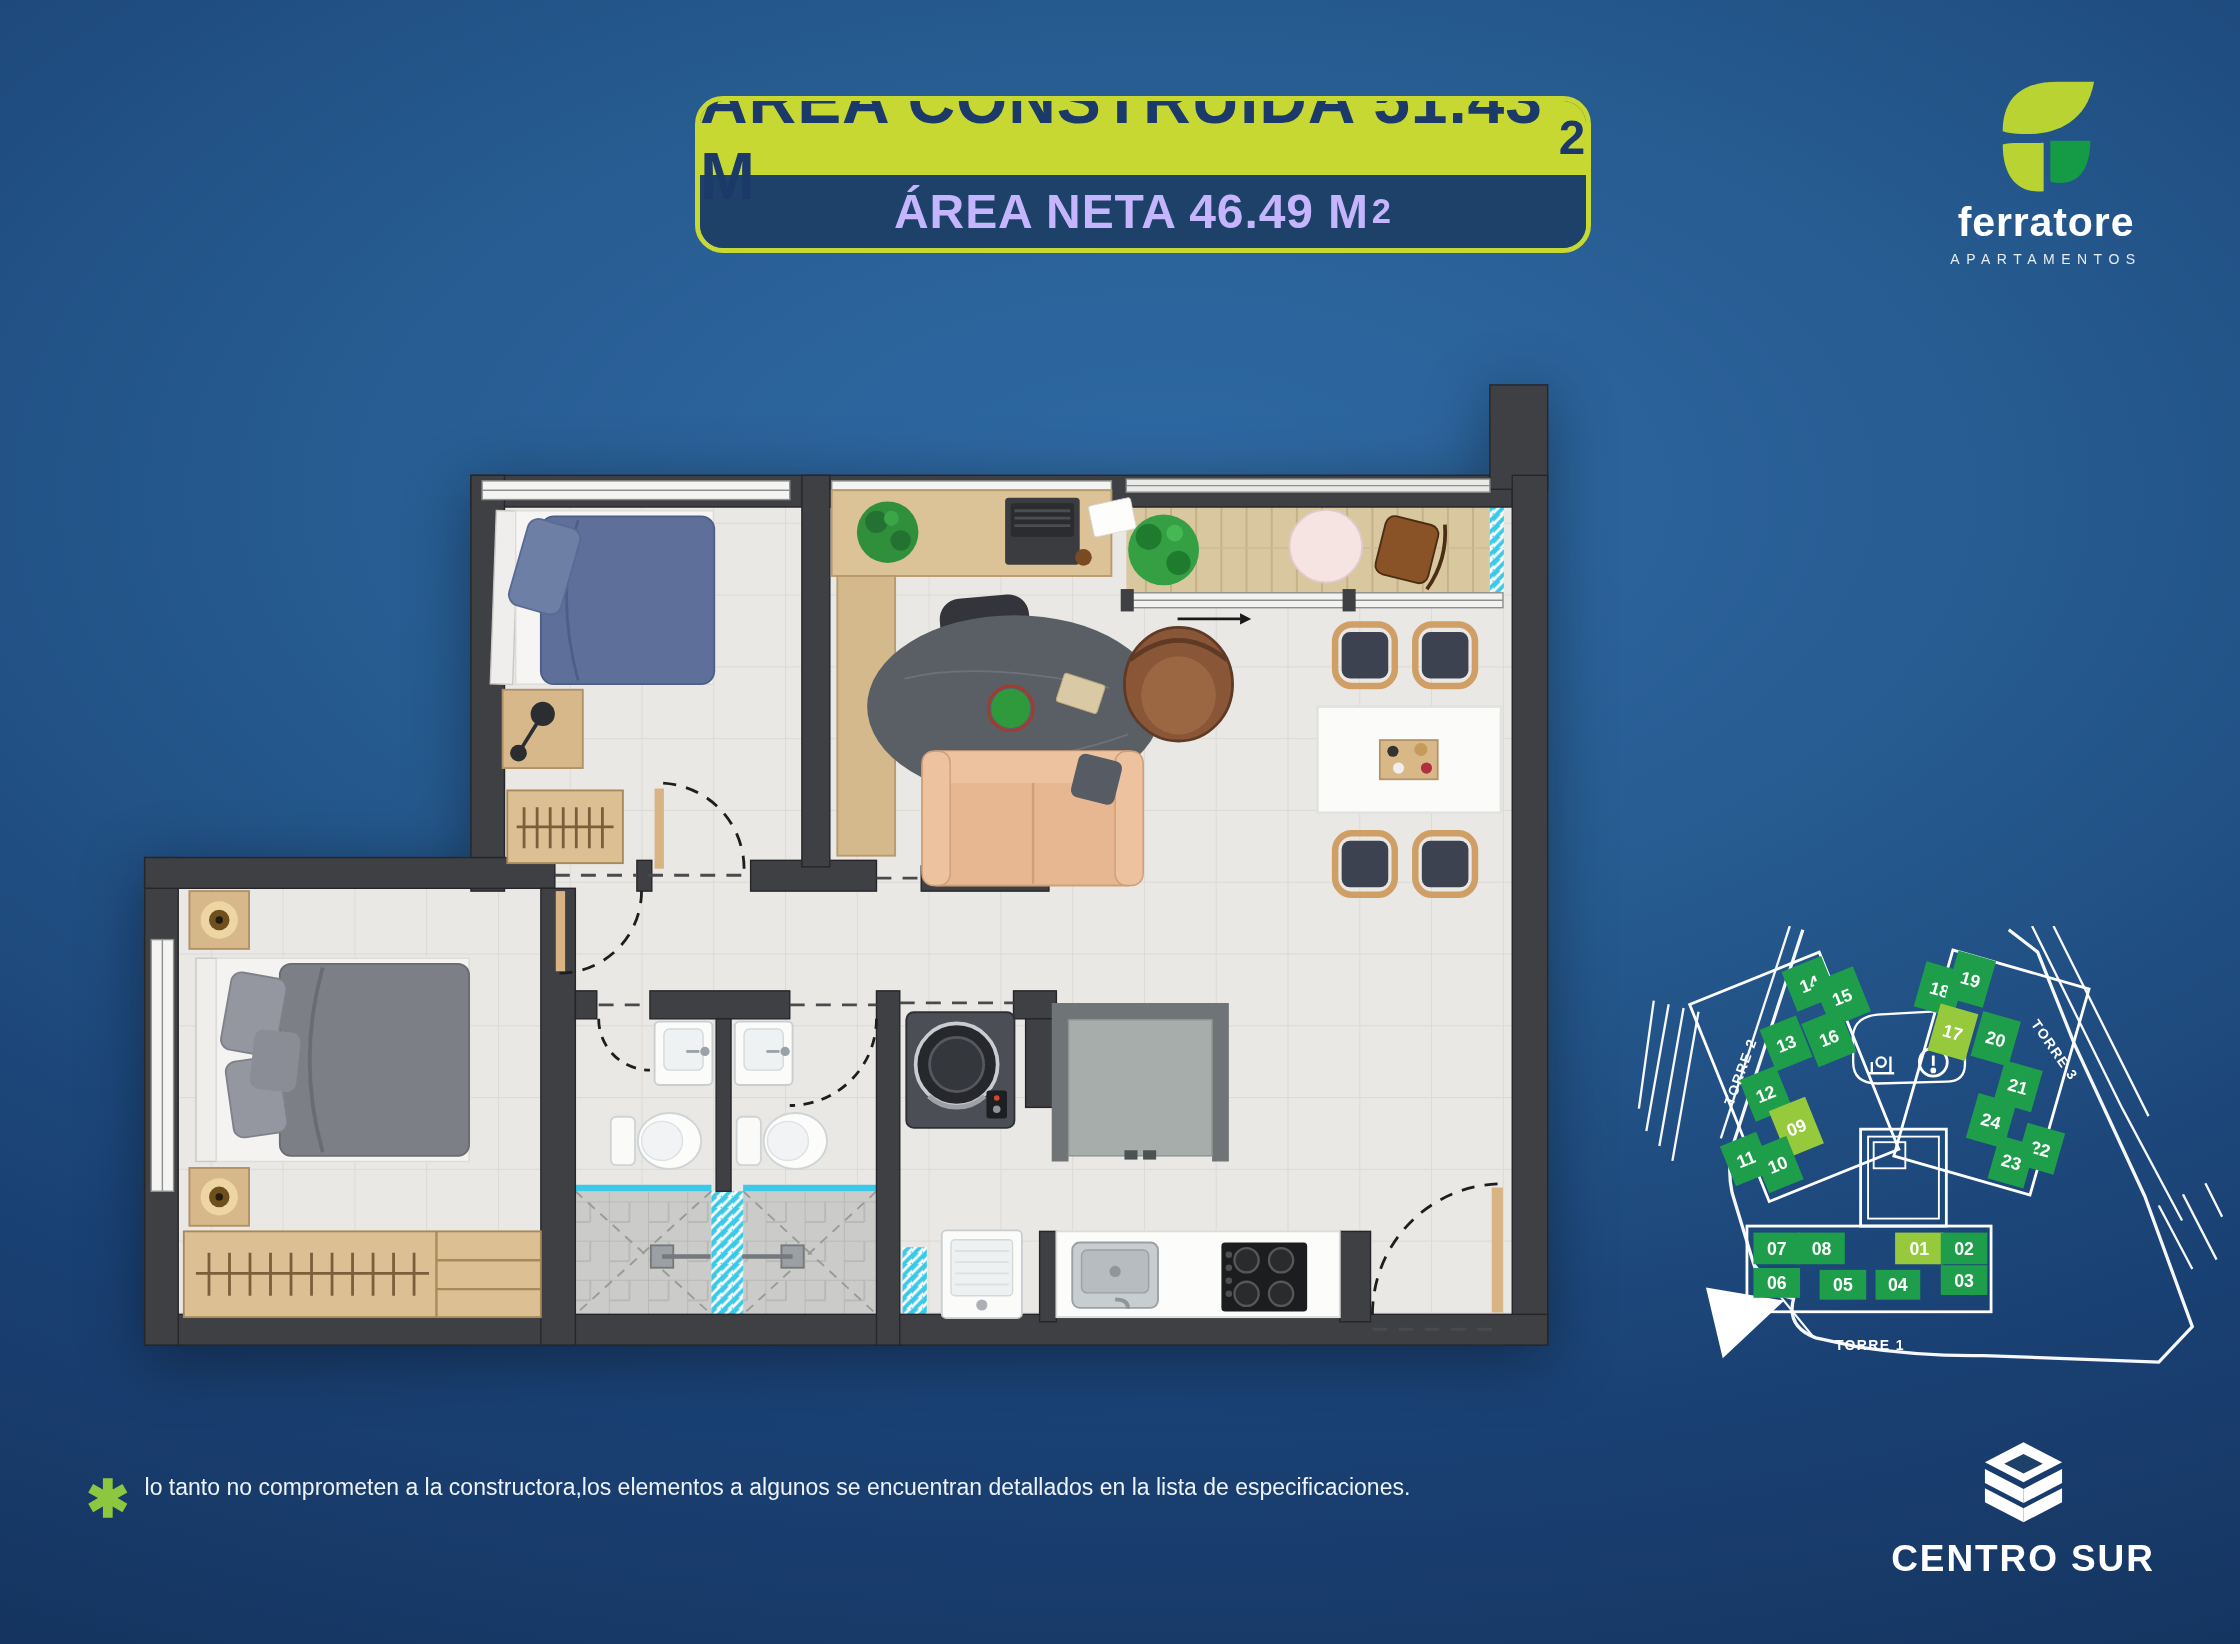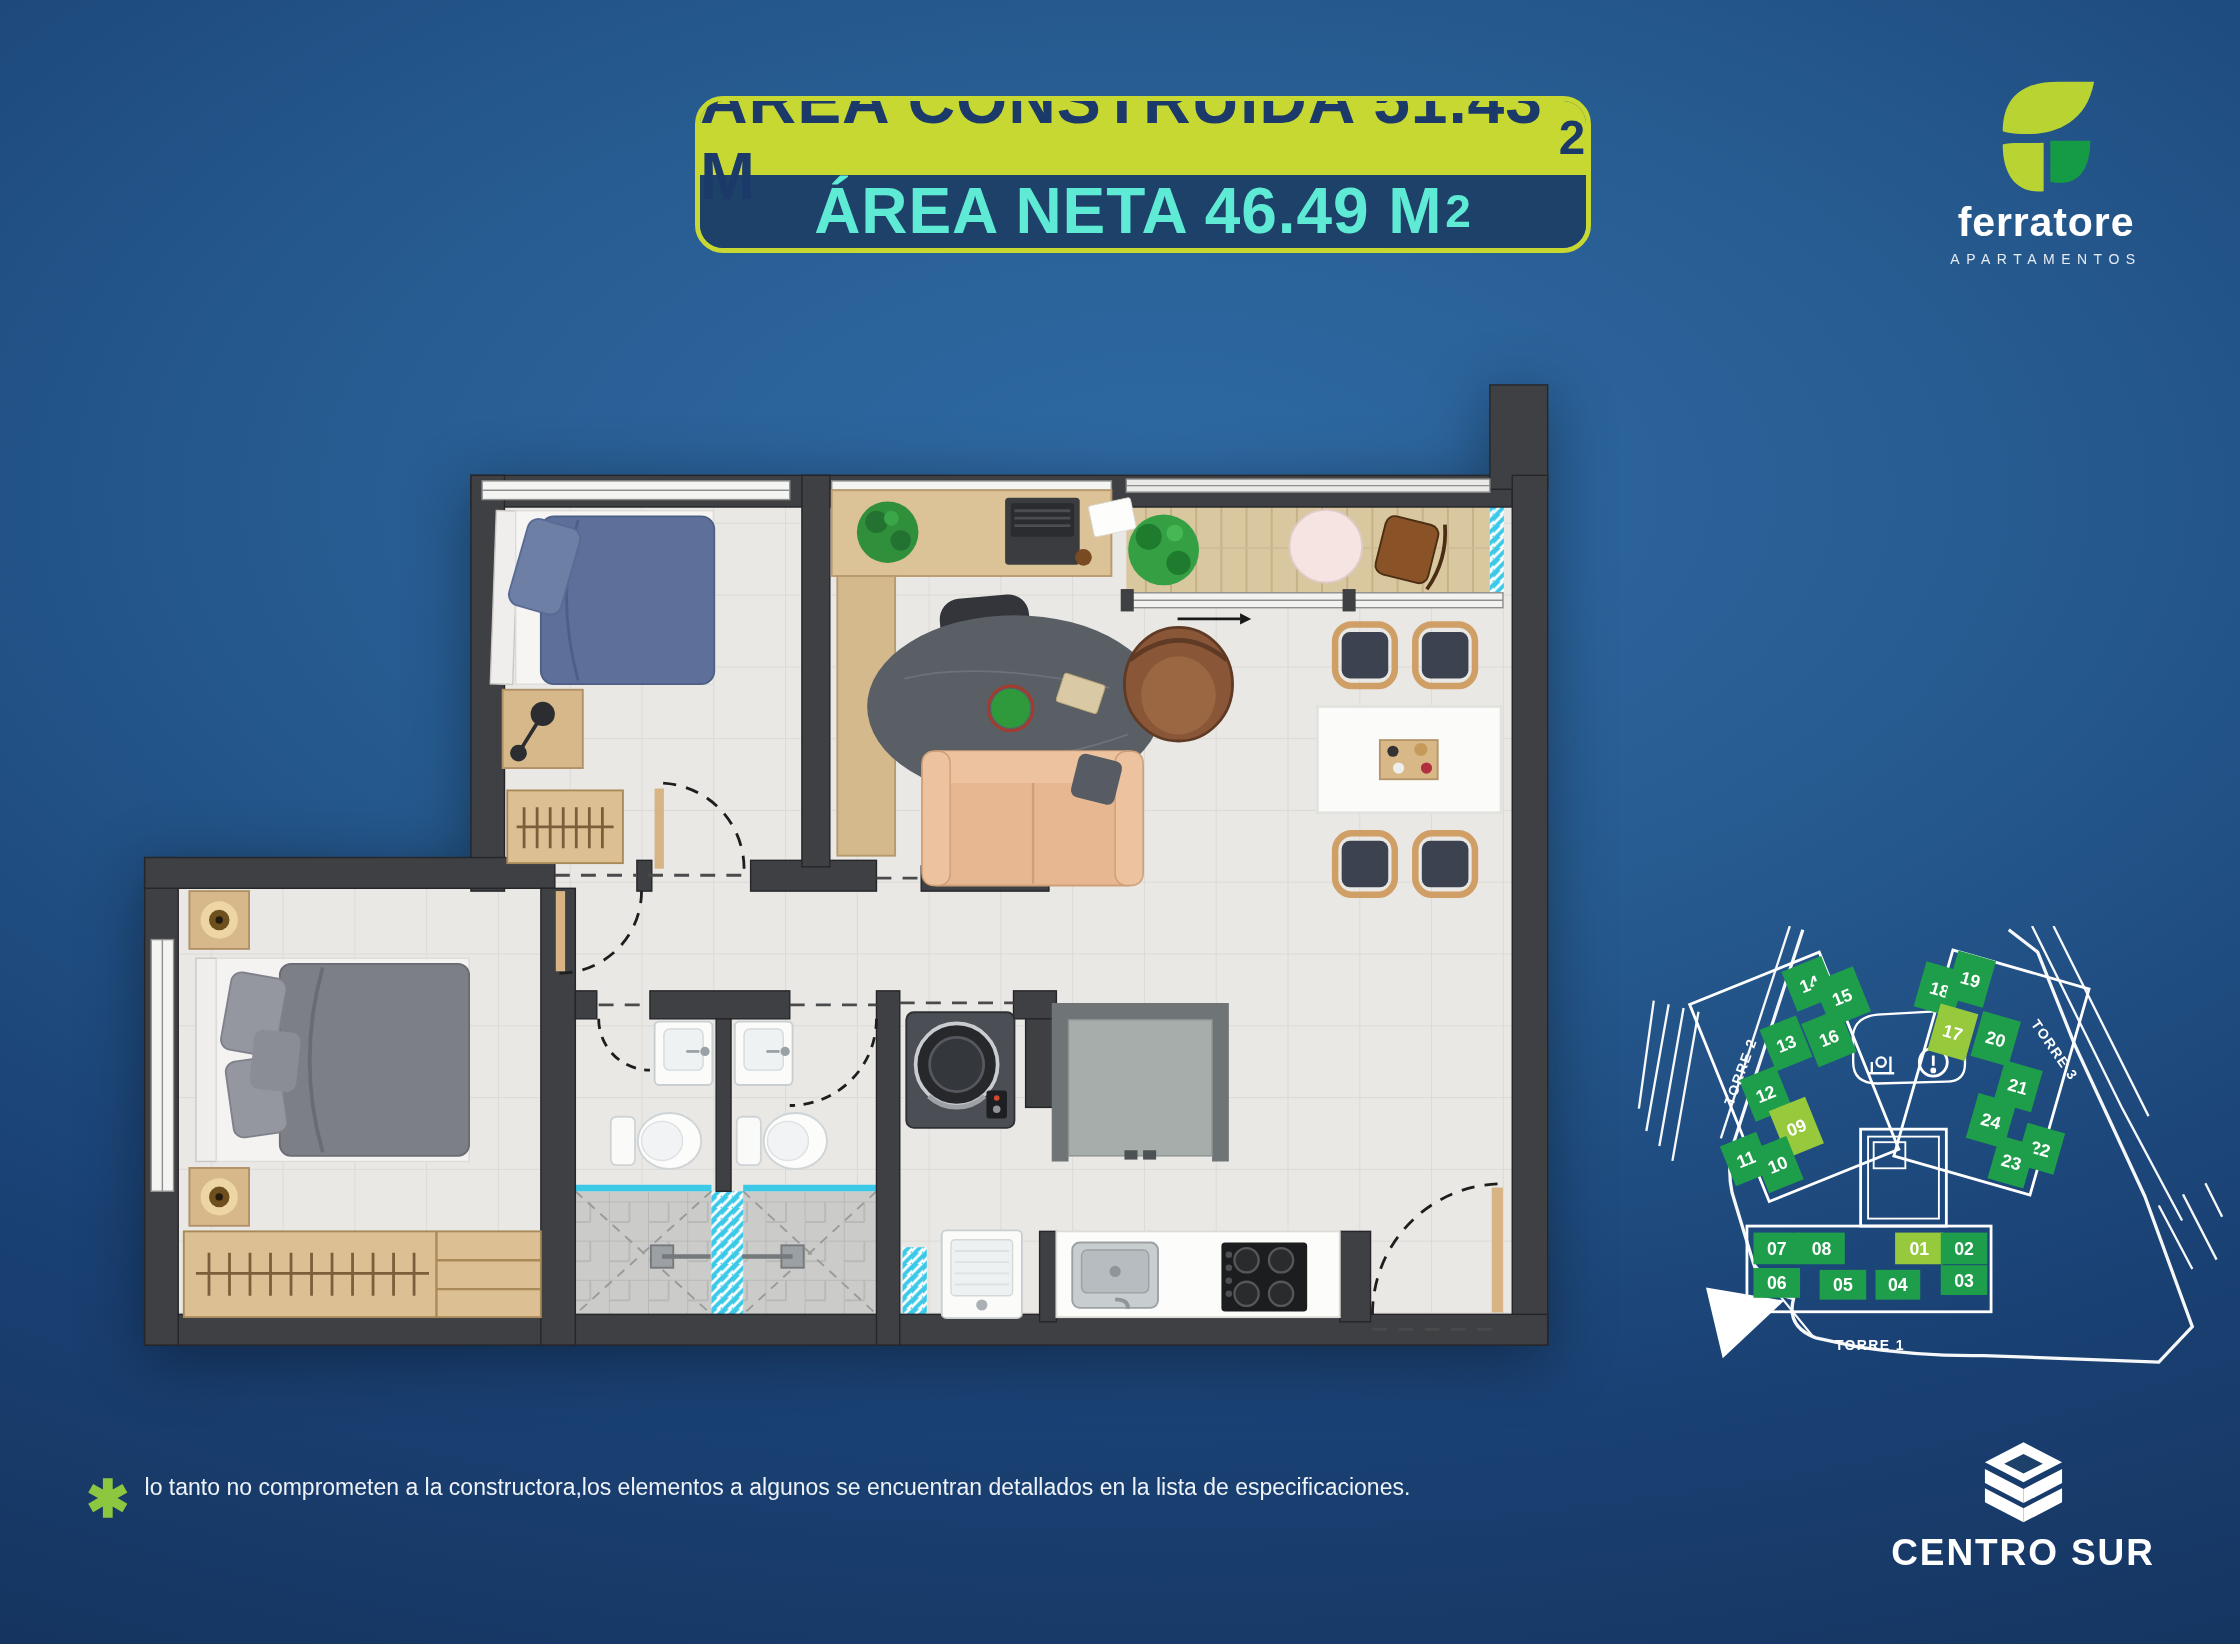--- a/index.html
+++ b/index.html
@@ -6,35 +6,35 @@
   #stage{
     position:relative;width:2240px;height:1644px;overflow:hidden;
     font-family:"Liberation Sans",sans-serif;
     background:radial-gradient(ellipse 130% 95% at 52% 30%, #2f6aa4 0%, #265b90 30%, #1a4174 60%, #122c52 100%);
   }
   
   .banner{position:absolute;left:695px;top:96px;width:886px;height:147px;
     border:5.6px solid #c6d831;border-radius:28px;overflow:hidden;}
   .banner-row{height:50%;display:flex;align-items:center;justify-content:center;font-weight:bold;letter-spacing:0.9px;}
   .banner-top{background:#c6d831;color:#1c3a69;font-size:66px;}
-  .banner-bottom{background:#1d4168;color:#5eead4;font-size:64px;}
+  .banner-bottom{background:#1d4168;color:#c4b5fd;font-size:48px;}
   .m2{font-size:0.72em;margin-left:2.8px;}
   
   .brand{position:absolute;left:1939px;top:76px;width:214px;text-align:center;color:#fff;}
   .brand svg{display:block;margin:0 auto;}
   .brand-name{font-size:41px;font-weight:bold;letter-spacing:0.9px;margin-top:3.7px;}
   .brand-tagline{font-size:14px;letter-spacing:6.5px;margin-top:5.6px;color:#e8edf2;}
   
   .disclaimer{position:absolute;left:86px;top:1471px;display:flex;gap:15px;color:#eef3f7;width:1417px;align-items:flex-start;}
   .asterisk{color:#8dc63f;font-size:52px;line-height:56px;font-weight:bold;}
   .disclaimer-text{font-size:23px;line-height:1.42;font-weight:400;}
   
   .footer-brand{position:absolute;left:1883px;top:1440px;width:280px;text-align:center;color:#fff;}
   .footer-brand svg{display:block;margin:0 auto;}
-  .footer-brand-name{font-size:37px;font-weight:bold;letter-spacing:1.9px;margin-top:3px;}
+  .footer-brand-name{font-size:37px;font-weight:bold;letter-spacing:1.9px;margin-top:9px;}
   
   #floorplan{position:absolute;left:140px;top:380px;filter:drop-shadow(0 13px 32px rgba(0,0,0,.38));}
   #sitemap{position:absolute;left:1637px;top:926px;}
   .svg-text{font-family:"Liberation Sans",sans-serif;}
 </style>
 </head>
 <body>
 
 <div id="stage">
 

